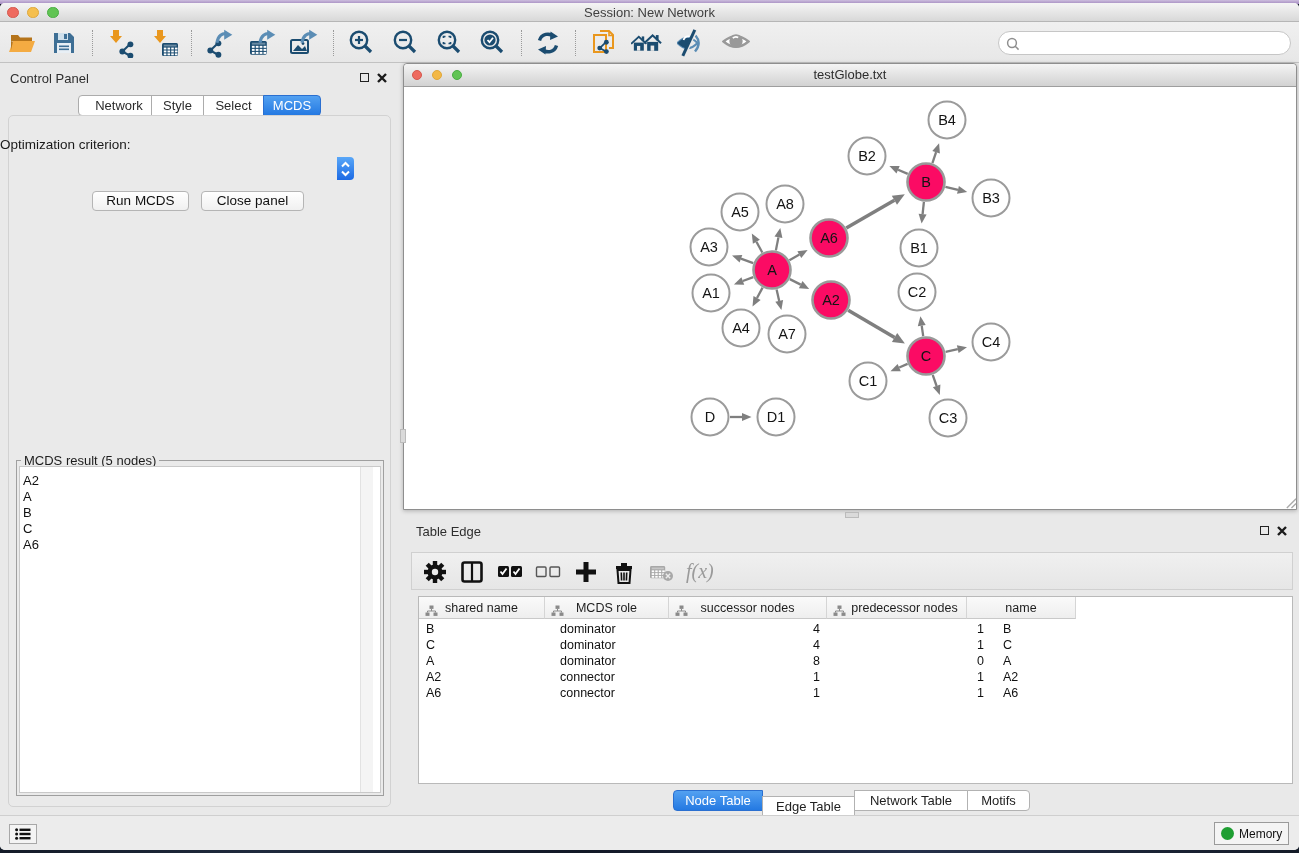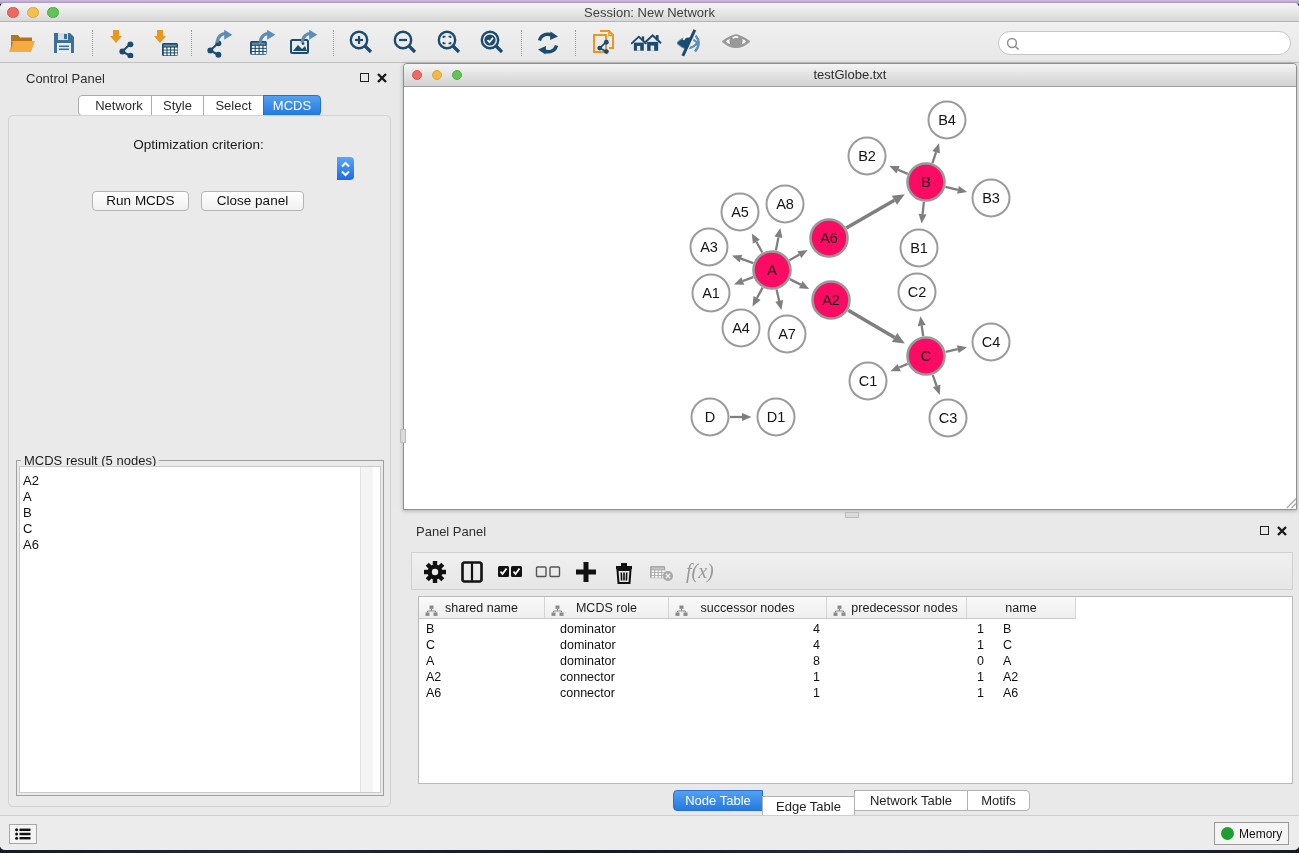--- a/index.html
+++ b/index.html
@@ -208,31 +208,31 @@
 <svg class="abs" style="left:722px;top:28px;" width="28" height="30" viewBox="0 0 28 30">
       <path d="M1.5 13.5 Q 14 3 26.5 13.5 Q 14 24 1.5 13.5 Z" fill="#fff" stroke="#999" stroke-width="2.4"></path>
       <circle cx="14" cy="13" r="6.7" fill="#999"></circle>
       <path d="M10.8 10.2 A 4.6 4.6 0 0 1 16.2 9.4" stroke="#fff" stroke-width="1.7" fill="none"></path>
     </svg>
 <div class="abs searchbox"></div>
 <svg class="abs" style="left:1005px;top:36px;" width="16" height="16" viewBox="0 0 16 16">
       <circle cx="7" cy="7" r="4.4" fill="none" stroke="#8f8f8f" stroke-width="1.5"></circle>
       <line x1="10.2" y1="10.2" x2="13.6" y2="13.6" stroke="#8f8f8f" stroke-width="1.5"></line>
     </svg>
-<div class="abs cpTitle" style="left:26px;top:71px;">Control Panel</div>
+<div class="abs cpTitle" style="left:10px;top:71px;">Control Panel</div>
 <div class="abs" style="left:360px;top:73px;width:9px;height:9px;border:1.5px solid #222;"></div>
 <svg class="abs" style="left:376px;top:72px;" width="12" height="12" viewBox="0 0 12 12">
       <path d="M2 2 L10 10 M10 2 L2 10" stroke="#1a1a1a" stroke-width="2.4"></path>
     </svg>
 <div class="abs tab" style="left:78px;width:82px;border-radius:4px 0 0 4px;">Network</div>
 <div class="abs tab" style="left:151px;width:53px;">Style</div>
 <div class="abs tab" style="left:203px;width:61px;">Select</div>
 <div class="abs tab tabBlue" style="left:263px;width:58px;border-radius:0 4px 4px 0;">MCDS</div>
 <div class="abs panelbox"></div>
-<div class="abs" style="left:0;top:136.5px;width:397px;text-align:center;font-size:13.5px;color:#1a1a1a;">Optimization criterion:</div>
+<div class="abs" style="left:0;top:136.5px;width:397px;text-align:left;font-size:13.5px;color:#1a1a1a;">Optimization criterion:</div>
 <div class="abs stepper"></div>
 <svg class="abs" style="left:340px;top:161px;" width="11" height="16" viewBox="0 0 11 16">
       <path d="M2 5.5 L5.5 2 L9 5.5" stroke="#fff" stroke-width="2" fill="none"></path>
       <path d="M2 10.5 L5.5 14 L9 10.5" stroke="#fff" stroke-width="2" fill="none"></path>
     </svg>
 <div class="abs btn" style="left:92px;width:97px;">Run MCDS</div>
 <div class="abs btn" style="left:201px;width:103px;">Close panel</div>
 <div class="abs" style="left:16px;top:460px;width:368px;height:336px;border:1px solid #9f9f9f;"></div>
 <div class="abs fsLegend" style="left:21px;top:453px;">MCDS result (5 nodes)</div>
 <div class="abs" style="left:19px;top:466px;width:362px;height:327px;background:#fff;border:1px solid #c9c9c9;"></div>
@@ -327,21 +327,21 @@
       <text x="306" y="338" class="nodetxt">D</text>
       <circle cx="372" cy="333" r="18.5" fill="#fff" stroke="#9b9b9b" stroke-width="2"></circle>
       <text x="372" y="338" class="nodetxt">D1</text>
     </svg>
 <svg class="abs" style="left:1285px;top:497px;" width="12" height="12" viewBox="0 0 13 13">
       <path d="M12 2 L2 12 M12 7 L7 12" stroke="#aaa" stroke-width="1.5"></path>
     </svg>
 <div class="abs" style="left:400px;top:429px;width:6px;height:14px;background:#dadada;border:1px solid #bbb;"></div>
 <div class="abs" style="left:845px;top:512px;width:14px;height:6px;background:#dadada;border:1px solid #bbb;"></div>
 <div class="abs tp">
-<div class="abs cpTitle" style="left:13px;top:6px;">Panel Panel</div>
+<div class="abs cpTitle" style="left:13px;top:6px;">Table Edge</div>
 <div class="abs" style="left:857px;top:8px;width:9px;height:9px;border:1.5px solid #222;"></div>
 <svg class="abs" style="left:873px;top:7px;" width="12" height="12" viewBox="0 0 12 12">
         <path d="M2 2 L10 10 M10 2 L2 10" stroke="#1a1a1a" stroke-width="2.4"></path>
       </svg>
 <div class="abs tpToolbar"></div>
 <svg class="abs" style="left:19px;top:41px;" width="26" height="26" viewBox="0 0 26 26">
         <g transform="translate(13,13)">
           <rect x="-2.2" y="-11" width="4.4" height="6" fill="#111" transform="rotate(0)"></rect>
           <rect x="-2.2" y="-11" width="4.4" height="6" fill="#111" transform="rotate(45)"></rect>
           <rect x="-2.2" y="-11" width="4.4" height="6" fill="#111" transform="rotate(90)"></rect>

